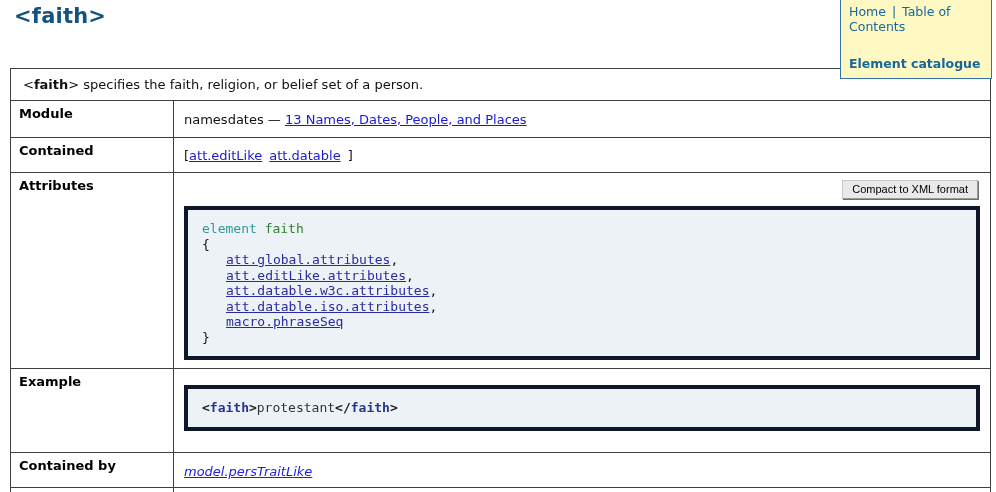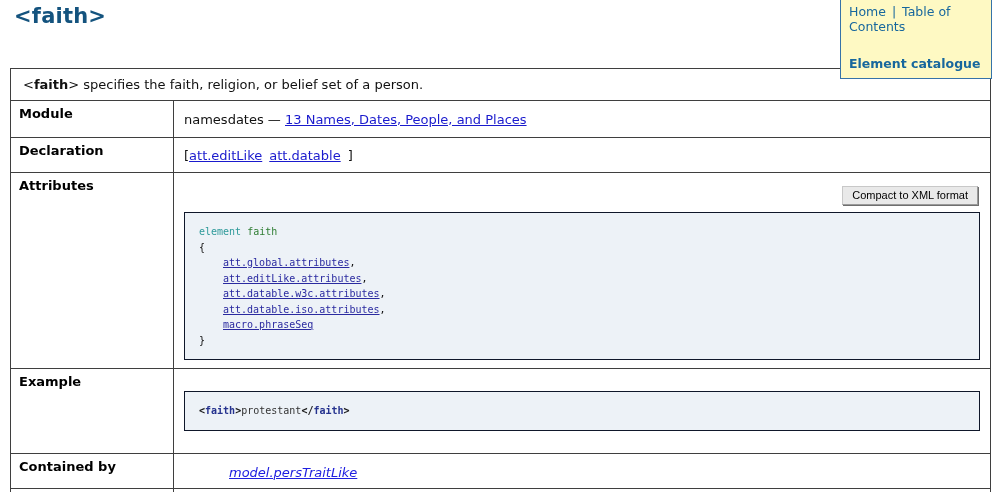--- a/index.html
+++ b/index.html
@@ -29,51 +29,51 @@
 
   
   table.spec {
     border-collapse: collapse; table-layout: fixed;
     margin-left: 10px; width: 981px;
     font-size: 13px; color: #111111;
   }
   table.spec td { border: 1px solid #3F3F3F; vertical-align: top; }
   col.c-label { width: 163px; }
   .label-cell { padding: 5px 8px; font-weight: bold; color: #000000; margin-top: 46px; }
-  .content-cell { padding: 8px 10px; }
+  .content-cell { padding: 2px 10px; }
   .desc-cell { padding: 8px 12px; height: 32px; vertical-align: middle; }
   .row-module .content-cell, .row-attributes .content-cell { vertical-align: middle; }
   .row-module td { height: 37px; }
   .row-attributes td { height: 35px; }
   .row-declaration td { height: 196px; }
   .row-example td { height: 84px; }
   .row-contained td { height: 35px; }
   .row-partial td { height: 24px; }
 
   .lnk { color: #1A1ACD; text-decoration: underline; cursor: pointer; }
   .attr-link { margin-right: 7px; }
   .bracket { color: #111111; }
-  .contained-link { color: #2020E0; font-style: italic; text-decoration: underline; cursor: pointer; margin-left: 45px; }
+  .contained-link { color: #2020E0; font-style: italic; text-decoration: underline; cursor: pointer; }
   .row-contained .content-cell { padding-top: 11px; }
 
   
   .button-row { text-align: right; margin: 5px 2px 7px 0; }
   .xml-button {
     font-family: Liberation Sans, sans-serif;
     font-size: 11px; color: #000000;
     background: #e9e9e9;
     border: 1px solid #9a9a9a;
     border-top-color: #c8c8c8; border-left-color: #c8c8c8;
     box-shadow: 1px 1px 0 #6f6f6f;
     padding: 2px 9px 3px 9px; cursor: pointer;
   }
   .code-block {
-    background: #EDF2F7; border: 1px solid #0f172a;
+    background: #EDF2F7; border: 4px solid #0f172a;
     font-family: "DejaVu Sans Mono", "Liberation Mono", monospace;
-    font-size: 10px; line-height: 15.5px;
+    font-size: 13px; line-height: 15.5px;
     padding: 11px 14px; color: #111111;
   }
   .decl-code { margin-right: 0; }
   .code-line { white-space: pre; }
   .code-member { padding-left: 24px; }
   .kw { color: #2E9A9A; }
   .elname { color: #2E7D32; }
   .code-link { color: #2A2AA0; text-decoration: underline; cursor: pointer; }
 
   
@@ -107,21 +107,21 @@
       <tr class="row-description">
     <td class="desc-cell" colspan="2"><span>&lt;</span><span class="desc-tagname">faith</span><span>&gt;</span><span> specifies the faith, religion, or belief set of a person.</span></td>
   </tr>
 
   <tr class="row-module">
     <td class="label-cell">Module</td>
     <td class="content-cell"><span>namesdates —</span> <a class="lnk">13 Names, Dates, People, and Places</a></td>
   </tr>
 
   <tr class="row-attributes">
-    <td class="label-cell">Declaration</td>
+    <td class="label-cell">Contained</td>
     <td class="content-cell"><span class="bracket">[</span><a class="lnk attr-link">att.editLike</a><a class="lnk attr-link">att.datable</a><span class="bracket">]</span></td>
   </tr>
 
   <tr class="row-declaration">
     <td class="label-cell">Attributes</td>
     <td class="content-cell">
       <div class="button-row">
         <button class="xml-button">Compact to XML format</button>
       </div>
       <div class="code-block decl-code">

